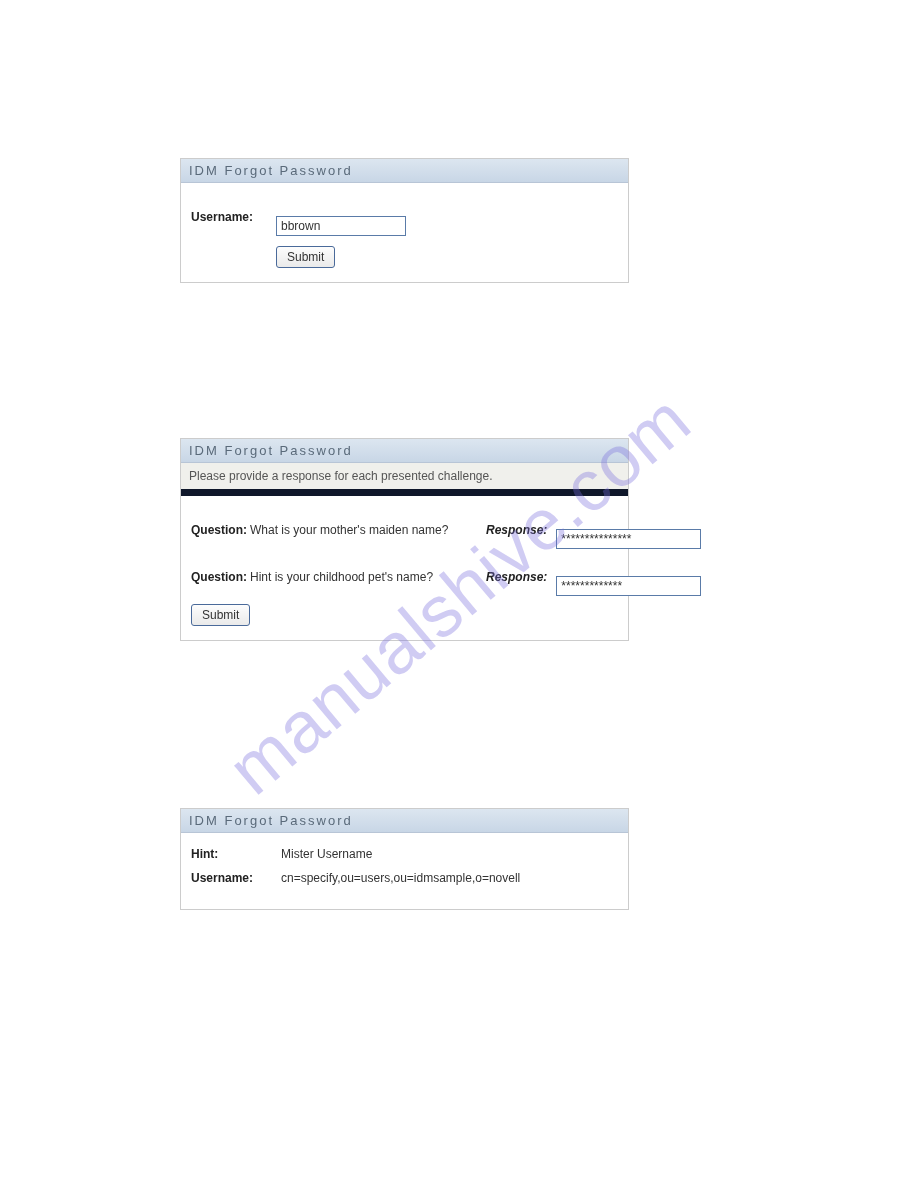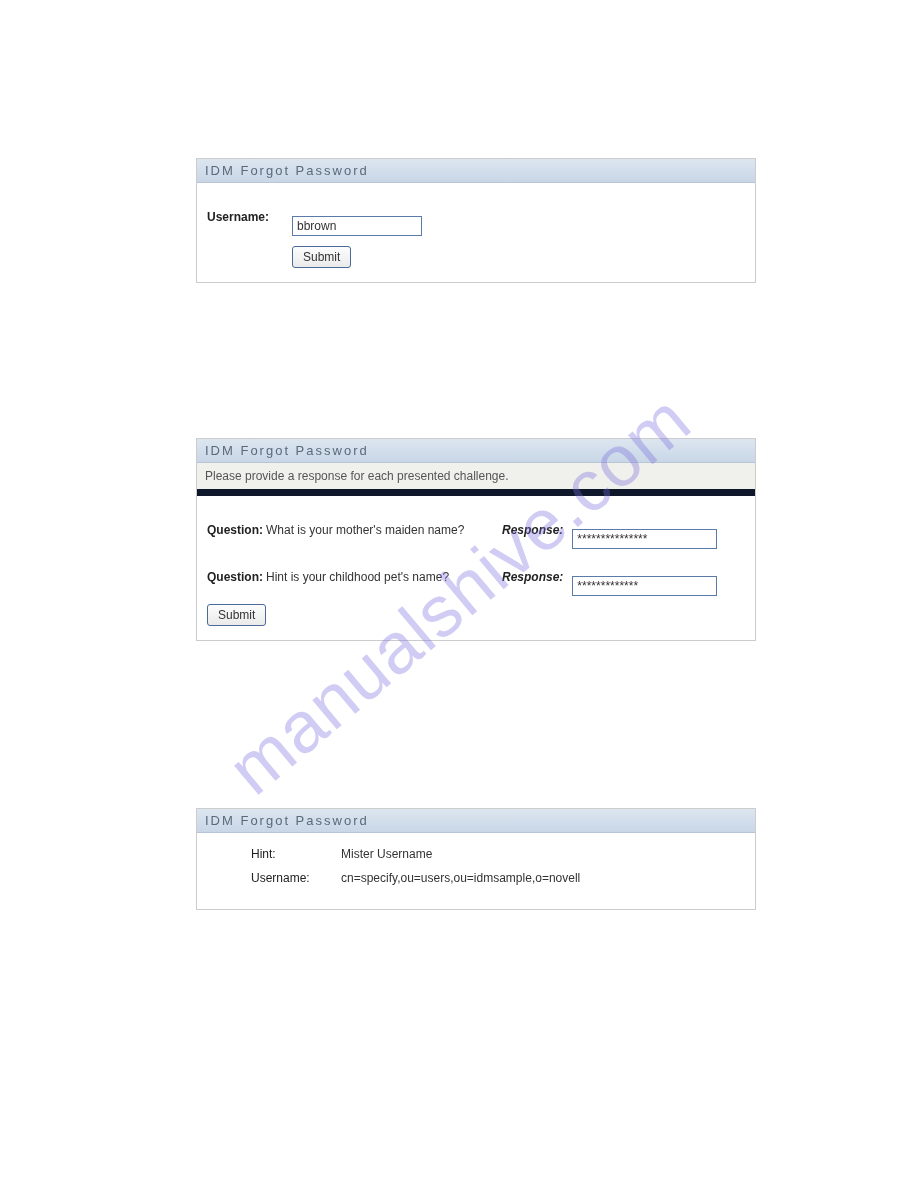--- a/index.html
+++ b/index.html
@@ -20,22 +20,22 @@
       font-size: 72px;
       color: rgba(120, 110, 220, 0.35);
       font-weight: 400;
       pointer-events: none;
       z-index: 100;
       white-space: nowrap;
       letter-spacing: 1px;
     }
     .panel {
       position: absolute;
-      left: 196px;
-      width: 560px;
+      left: 180px;
+      width: 449px;
       border: 1px solid #ccc;
       background: #b91c1c;
     }
     .panel-header {
       background: linear-gradient(to bottom, #dce6f0, #c8d6e6);
       border-bottom: 1px solid #b8c5d6;
       padding: 4px 8px;
       color: #5a6a7a;
       font-size: 13px;
       letter-spacing: 2px;
@@ -115,24 +115,23 @@
       font-weight: bold;
       color: #222;
       margin-right: 6px;
       font-style: italic;
     }
     .info-row {
       display: flex;
       margin-bottom: 10px;
     }
     .info-label {
-      font-weight: normal;
+      font-weight: bold;
       color: #222;
       min-width: 90px;
-      margin-left: 44px;
     }
     .info-value {
       color: #333;
     }
     .link-text {
       color: #5a6a8a;
       cursor: pointer;
       font-size: 12px;
     }
     #panel1 { top: 158px; }

